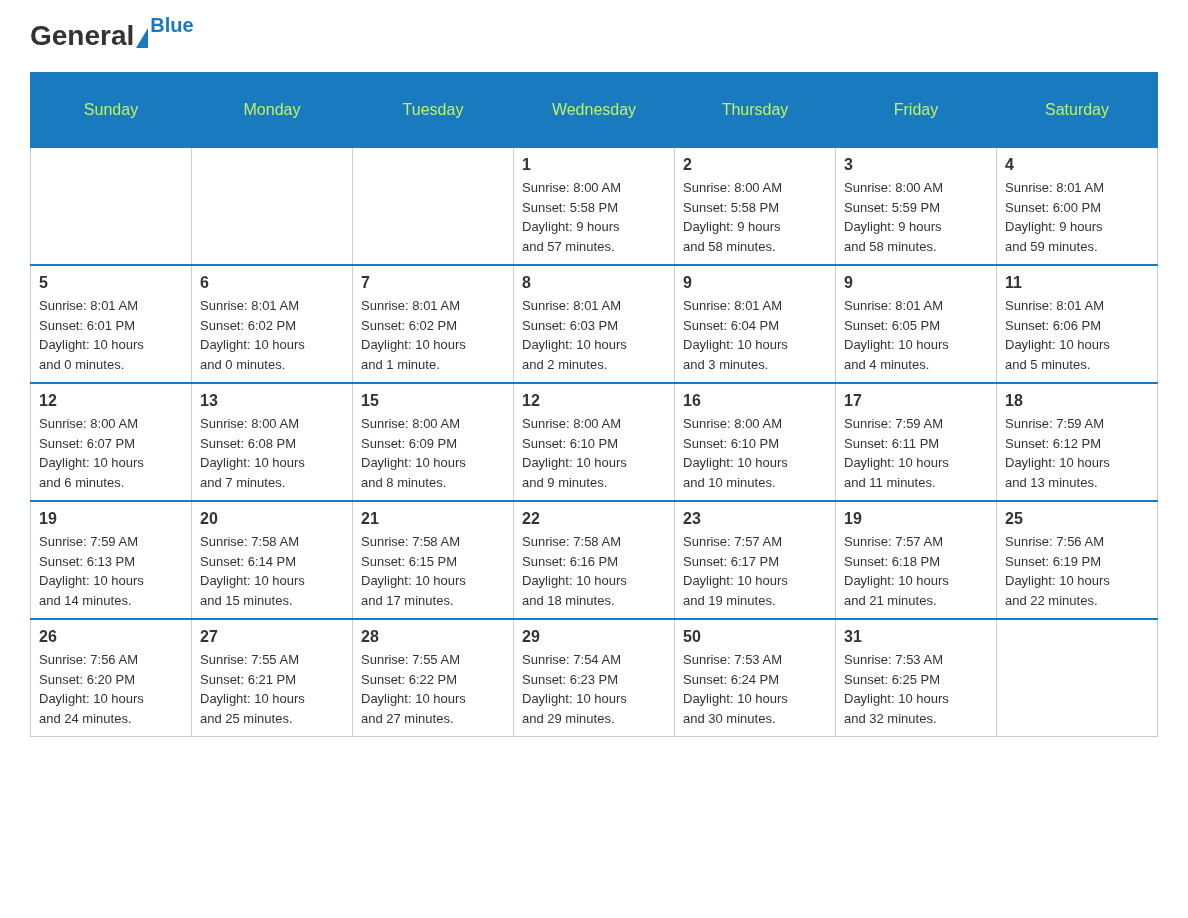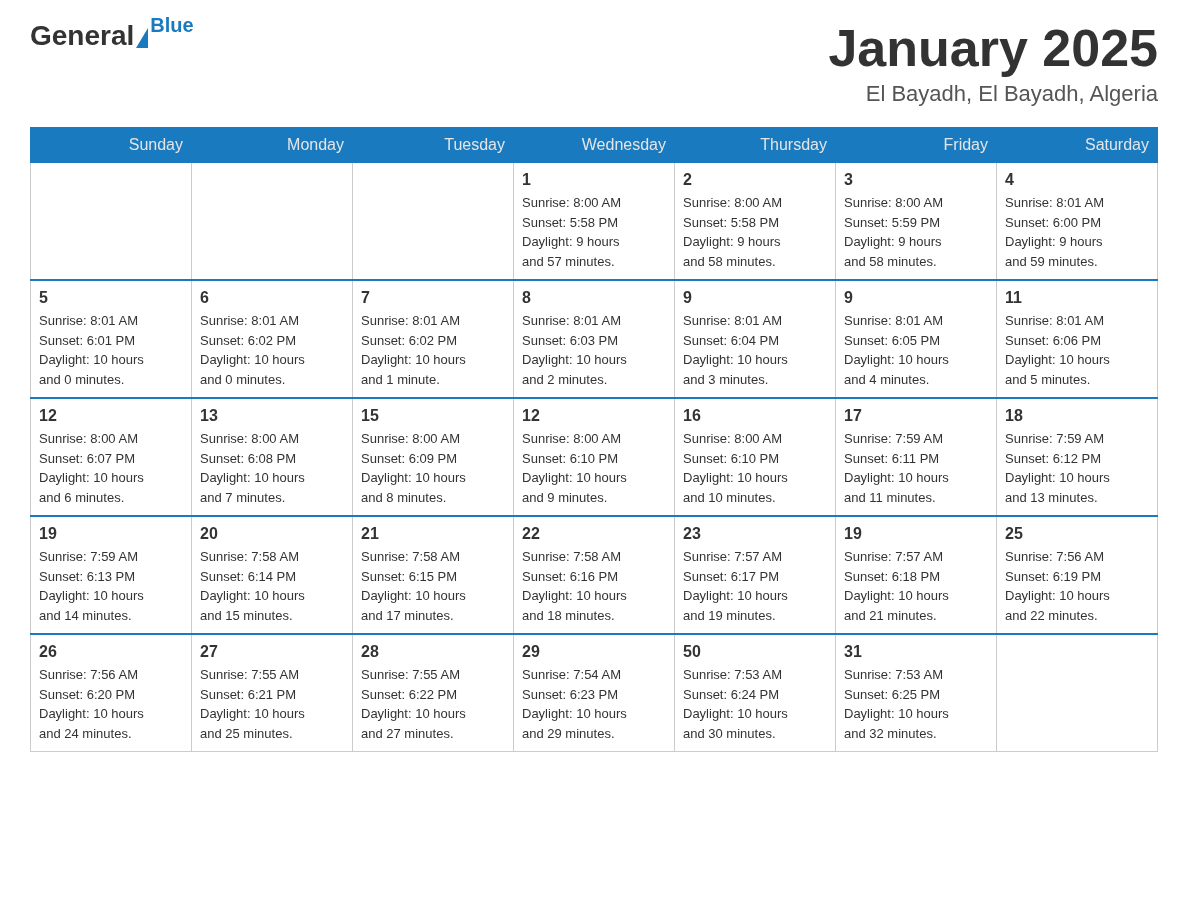--- a/index.html
+++ b/index.html
@@ -39,25 +39,25 @@
       color: #555;
       margin-top: 4px;
     }
     .calendar {
       width: 100%;
       border-collapse: collapse;
       border: 1px solid #aaa;
     }
     .calendar thead tr th {
       background-color: #1a7abf;
-      color: #e5e5e5;
-      padding: 8px 8px;
+      color: #bef264;
+      padding: 28px 8px;
       font-size: 16px;
       font-weight: normal;
-      text-align: right;
+      text-align: center;
       border: 1px solid #1a7abf;
     }
     .calendar tbody tr td {
       vertical-align: top;
       padding: 8px;
       border: 1px solid #ccc;
       width: 14.28%;
       min-height: 110px;
     }
     .day-number {
@@ -90,24 +90,20 @@
 </head>
 <body>
 
 <div class="header">
   <div class="logo-wrapper">
     <div class="logo-row">
       <span style="font-size:28px;font-weight:bold;color:#333;">General</span>
       <div class="logo-triangle"></div>
     </div>
     <span style="font-size:20px;font-weight:bold;color:#1a7abf;margin-top:-6px;margin-left:2px;">Blue</span>
-  </div>
-  <div class="title-block">
-    <h1>January 2025</h1>
-    <h2>El Bayadh, El Bayadh, Algeria</h2>
   </div>
 </div>
 
 <table class="calendar">
   <thead>
     <tr>
       <th>Sunday</th>
       <th>Monday</th>
       <th>Tuesday</th>
       <th>Wednesday</th>

